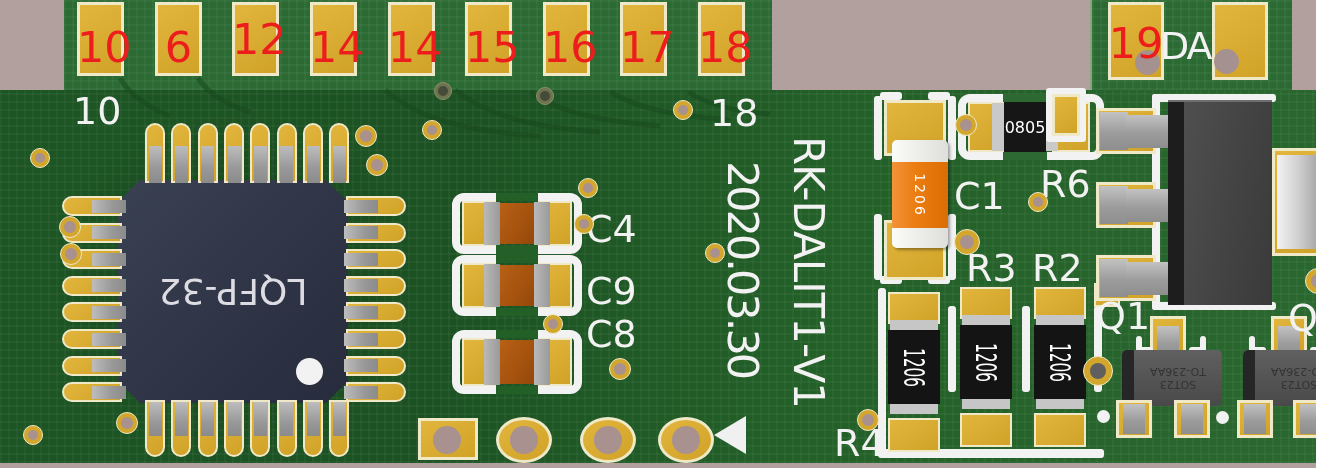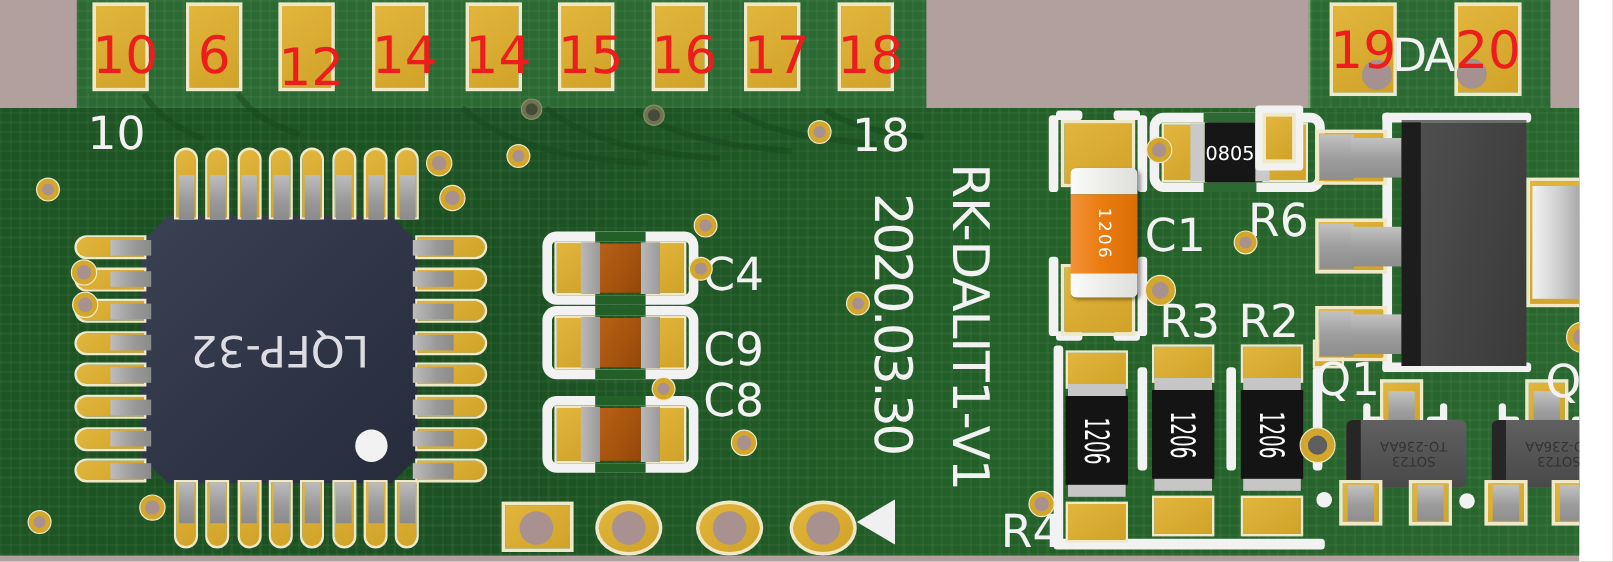--- a/index.html
+++ b/index.html
@@ -47,34 +47,33 @@
   <div class="pad-gold" style="left:155px;top:2px;width:47px;height:74px;"></div>
   <div class="pad-gold" style="left:232px;top:2px;width:47px;height:74px;"></div>
   <div class="pad-gold" style="left:310px;top:2px;width:47px;height:74px;"></div>
   <div class="pad-gold" style="left:388px;top:2px;width:47px;height:74px;"></div>
   <div class="pad-gold" style="left:465px;top:2px;width:47px;height:74px;"></div>
   <div class="pad-gold" style="left:543px;top:2px;width:47px;height:74px;"></div>
   <div class="pad-gold" style="left:620px;top:2px;width:47px;height:74px;"></div>
   <div class="pad-gold" style="left:698px;top:2px;width:47px;height:74px;"></div>
   <div class="rednum" style="left:77px;top:22px;width:47px;">10</div>
   <div class="rednum" style="left:155px;top:22px;width:47px;">6</div>
-  <div class="rednum" style="left:232px;top:32px;width:47px;">12</div>
+  <div class="rednum" style="left:232px;top:14px;width:47px;">12</div>
   <div class="rednum" style="left:310px;top:22px;width:47px;">14</div>
   <div class="rednum" style="left:388px;top:22px;width:47px;">14</div>
   <div class="rednum" style="left:465px;top:22px;width:47px;">15</div>
   <div class="rednum" style="left:543px;top:22px;width:47px;">16</div>
   <div class="rednum" style="left:620px;top:22px;width:47px;">17</div>
   <div class="rednum" style="left:698px;top:22px;width:47px;">18</div>
 
   <div class="pad-gold" style="left:1108px;top:2px;width:56px;height:78px;"></div>
   <div class="pad-gold" style="left:1212px;top:2px;width:56px;height:78px;"></div>
   <div class="hole" style="left:1135px;top:50px;width:25px;height:25px;background:#a5918f;"></div>
   <div class="hole" style="left:1214px;top:49px;width:25px;height:25px;background:#a5918f;"></div>
   <div class="rednum" style="left:1108px;top:18px;width:56px;">19</div>
-  <div class="rednum" style="left:1212px;top:18px;width:56px;">20</div>
   <div class="label" style="left:1160px;top:24px;font-size:38px;letter-spacing:-2px;">DA</div>
 
   <div class="label" style="left:73px;top:89px;font-size:38px;">10</div>
   <div class="label" style="left:710px;top:91px;font-size:38px;">18</div>
 
   <div class="label" style="left:615px;top:246px;width:260px;height:46px;font-size:43px;letter-spacing:-3px;text-align:center;transform:rotate(90deg);">2020.03.30</div>
   <div class="label" style="left:647px;top:249px;width:326px;height:46px;font-size:42px;letter-spacing:-1px;text-align:center;transform:rotate(90deg);">RK-DALIT1-V1</div>
 
   <div class="abs" id="chipbody" style="left:118px;top:180px;width:230px;height:223px;
               background:linear-gradient(135deg,#3a4153 0%,#2f3546 55%,#262c3c 100%);

